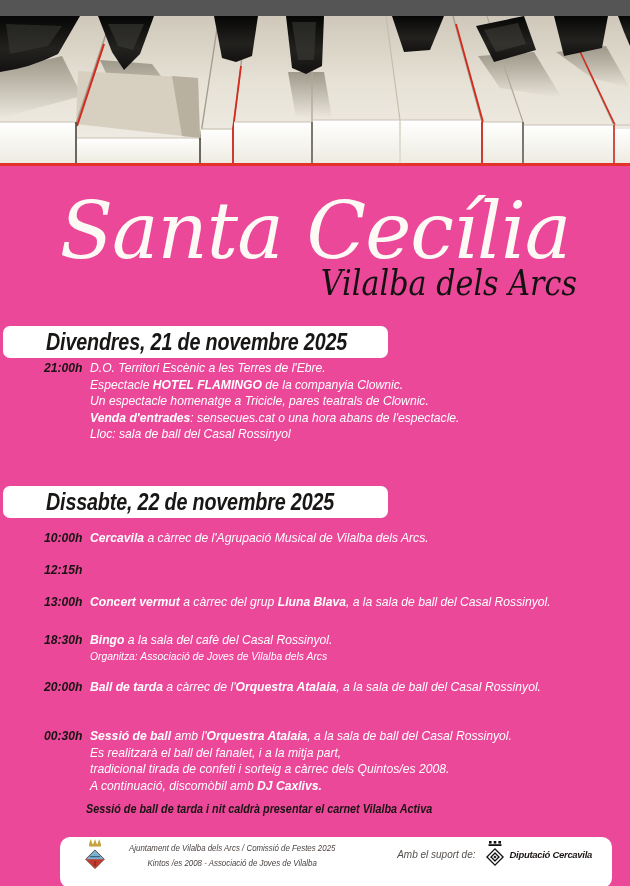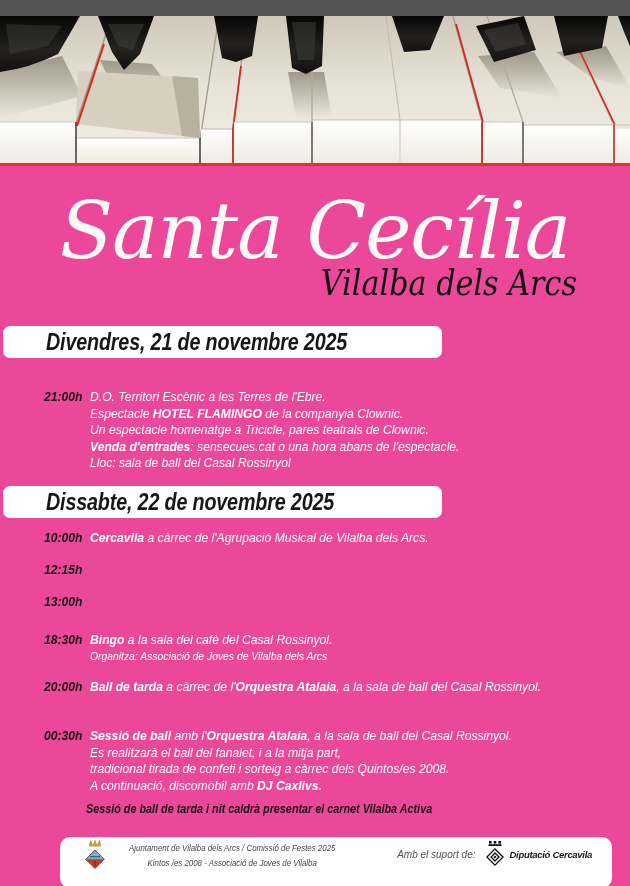--- a/index.html
+++ b/index.html
@@ -17,32 +17,32 @@
     text-align:center;font-family:"DejaVu Serif",serif;font-weight:400;
     font-size:78px;line-height:1;color:#fdfaf5;letter-spacing:-1px;white-space:nowrap;
   }
   .subtitle{
     position:absolute;top:249px;right:53px;
     font-family:"DejaVu Serif",serif;font-size:36px;line-height:1;color:#141111;
     transform:scaleX(0.84);transform-origin:100% 0;white-space:nowrap;
   }
   
   .banner{
-    position:absolute;left:3px;width:439px;height:32px;background:#ffffff;
+    position:absolute;left:3px;width:385px;height:32px;background:#ffffff;
     border-radius:7px;box-sizing:border-box;padding-left:43px;
   }
   .banner-0{top:310px}
   .banner-1{top:470px}
   .banner-text{
     display:inline-block;font-weight:bold;font-size:23.5px;line-height:32px;color:#191716;
     transform:scaleX(0.84);transform-origin:0 50%;white-space:nowrap;letter-spacing:-0.2px;
   }
   
   .event{position:absolute;left:0;right:0;}
-  .ev-0-0{top:373px}
+  .ev-0-0{top:344px}
   .ev-1-0{top:514px}
   .ev-1-1{top:546px}
   .ev-1-2{top:578px}
   .ev-1-3{top:616px}
   .ev-1-4{top:663px}
   .ev-1-5{top:712px}
   .time{
     position:absolute;left:44px;top:0;
     font-weight:bold;font-size:13.5px;line-height:16.5px;color:#161312;
     transform:scaleX(0.9);transform-origin:0 0;white-space:nowrap;
@@ -196,20 +196,23 @@
         <span class="time">10:00h</span>
         <div class="desc">
           <div class="line"><span class="b">Cercavila</span><span> a càrrec de l'Agrupació Musical de Vilalba dels Arcs.</span></div>
         </div>
       </div>
       <div class="event ev-1-1">
         <span class="time">12:15h</span>
       </div>
       <div class="event ev-1-2">
         <span class="time">13:00h</span>
+        <div class="desc">
+          <div class="line"><span class="b">Concert vermut</span><span> a càrrec del grup </span><span class="b">Lluna Blava</span><span>, a la sala de ball del Casal Rossinyol.</span></div>
+        </div>
       </div>
       <div class="event ev-1-3">
         <span class="time">18:30h</span>
         <div class="desc">
           <div class="line"><span class="b">Bingo</span><span> a la sala del cafè del Casal Rossinyol.</span></div>
           <div class="line small"><span>Organitza: Associació de Joves de Vilalba dels Arcs</span></div>
         </div>
       </div>
       <div class="event ev-1-4">
         <span class="time">20:00h</span>

